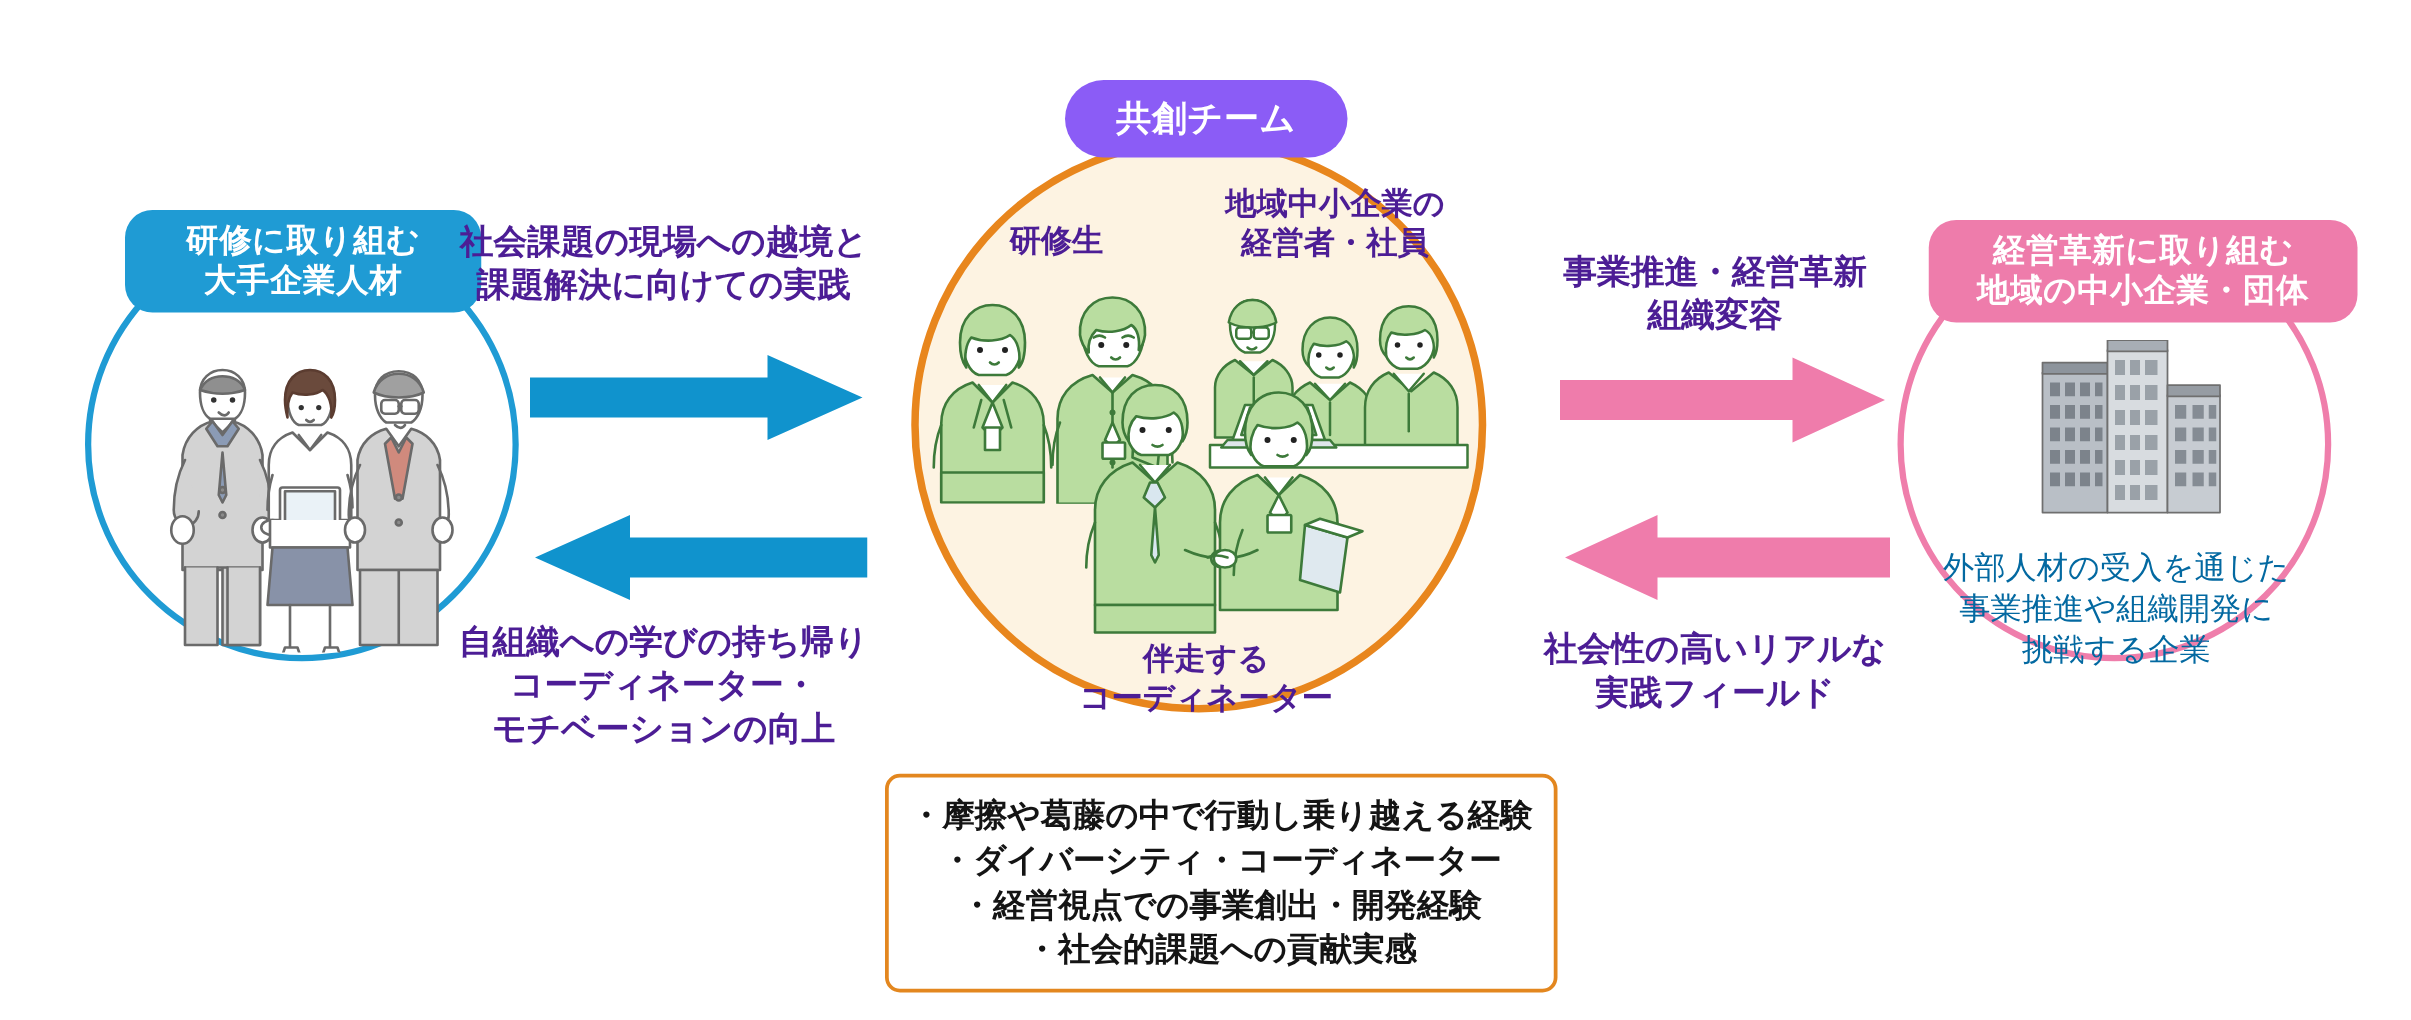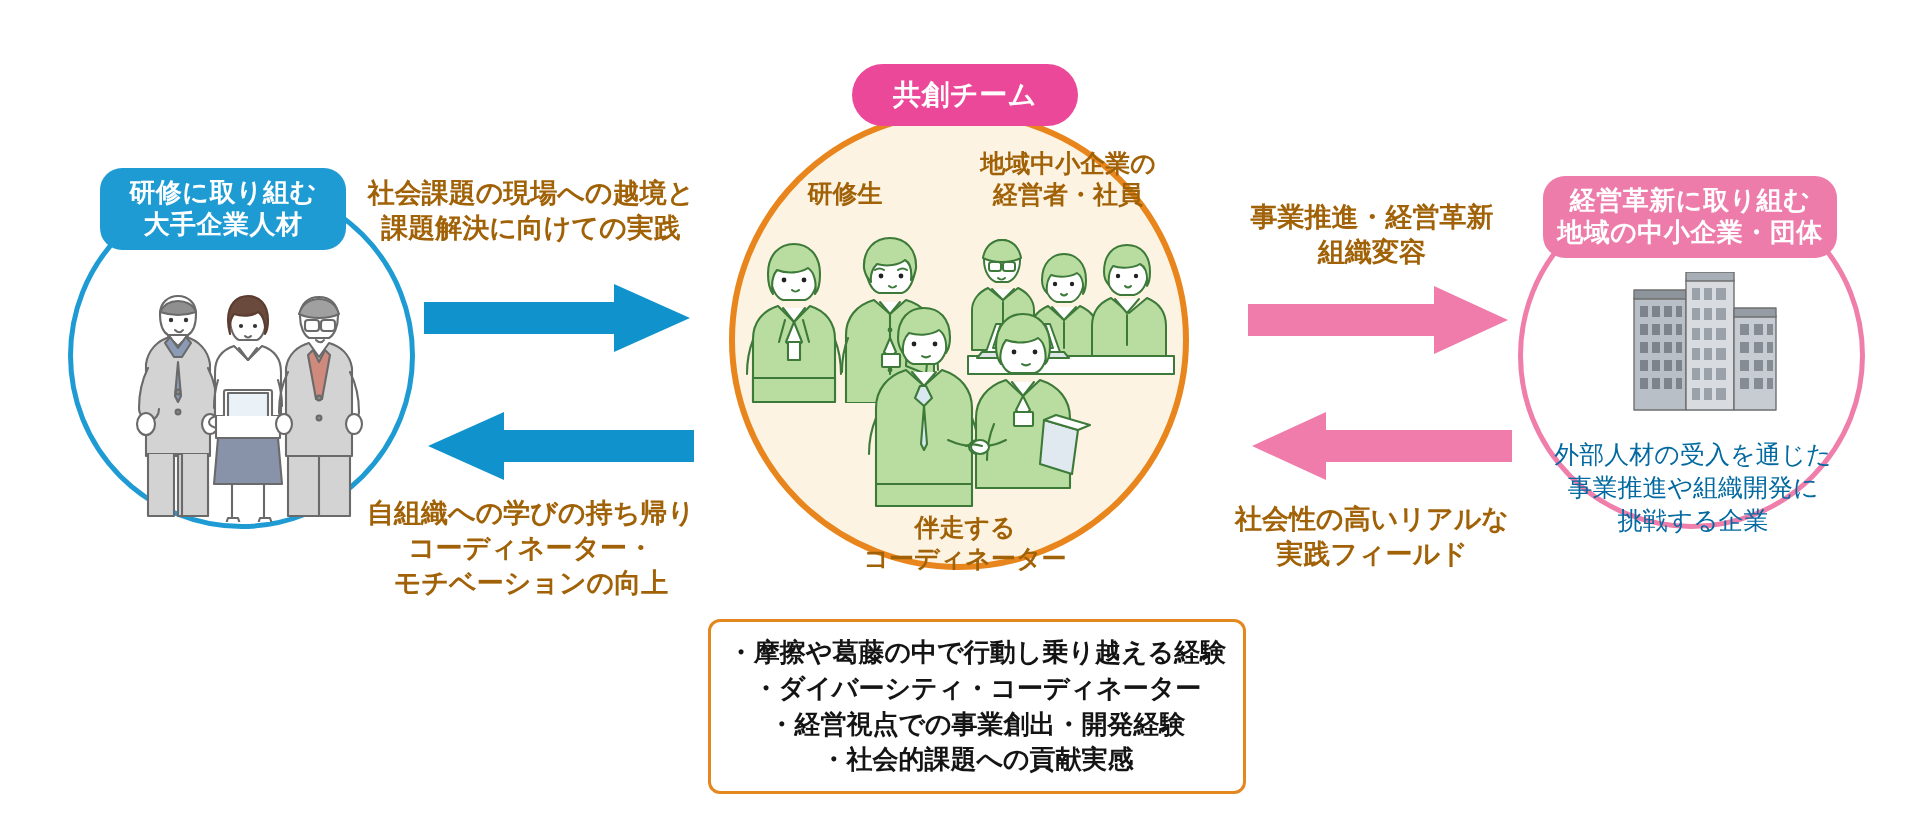--- a/index.html
+++ b/index.html
@@ -63,49 +63,49 @@
     line-height: 1.22;
     white-space: pre-line;
     display: flex;
     align-items: center;
     justify-content: center;
     letter-spacing: .5px;
   }
   .badge-blue {
     left: 100px;
     top: 168px;
-    width: 246px;
+    width: 285px;
     height: 82px;
     background: #1f9bd4;
     font-size: 26px;
   }
   .badge-pink {
     left: 1543px;
     top: 176px;
-    width: 294px;
+    width: 343px;
     height: 82px;
     background: #ee7cab;
     font-size: 26px;
   }
   .badge-orange {
     left: 852px;
     top: 64px;
     width: 226px;
     height: 62px;
-    background: #ec4899;
+    background: #8b5cf6;
     font-size: 28px;
     border-radius: 31px;
   }
 
   
   .text-block {
     position: absolute;
     text-align: center;
     white-space: pre-line;
-    color: #a16207;
+    color: #4c1d95;
     font-weight: 700;
     line-height: 1.30;
   }
   .arrow-label { font-size: 27px; }
 
   .label-top-left    { left: 366px;  top: 176px; width: 330px; }
   .label-bottom-left { left: 366px;  top: 496px; width: 330px; }
   .label-top-right   { left: 1222px; top: 200px; width: 300px; }
   .label-bottom-right{ left: 1222px; top: 502px; width: 300px; }
 

